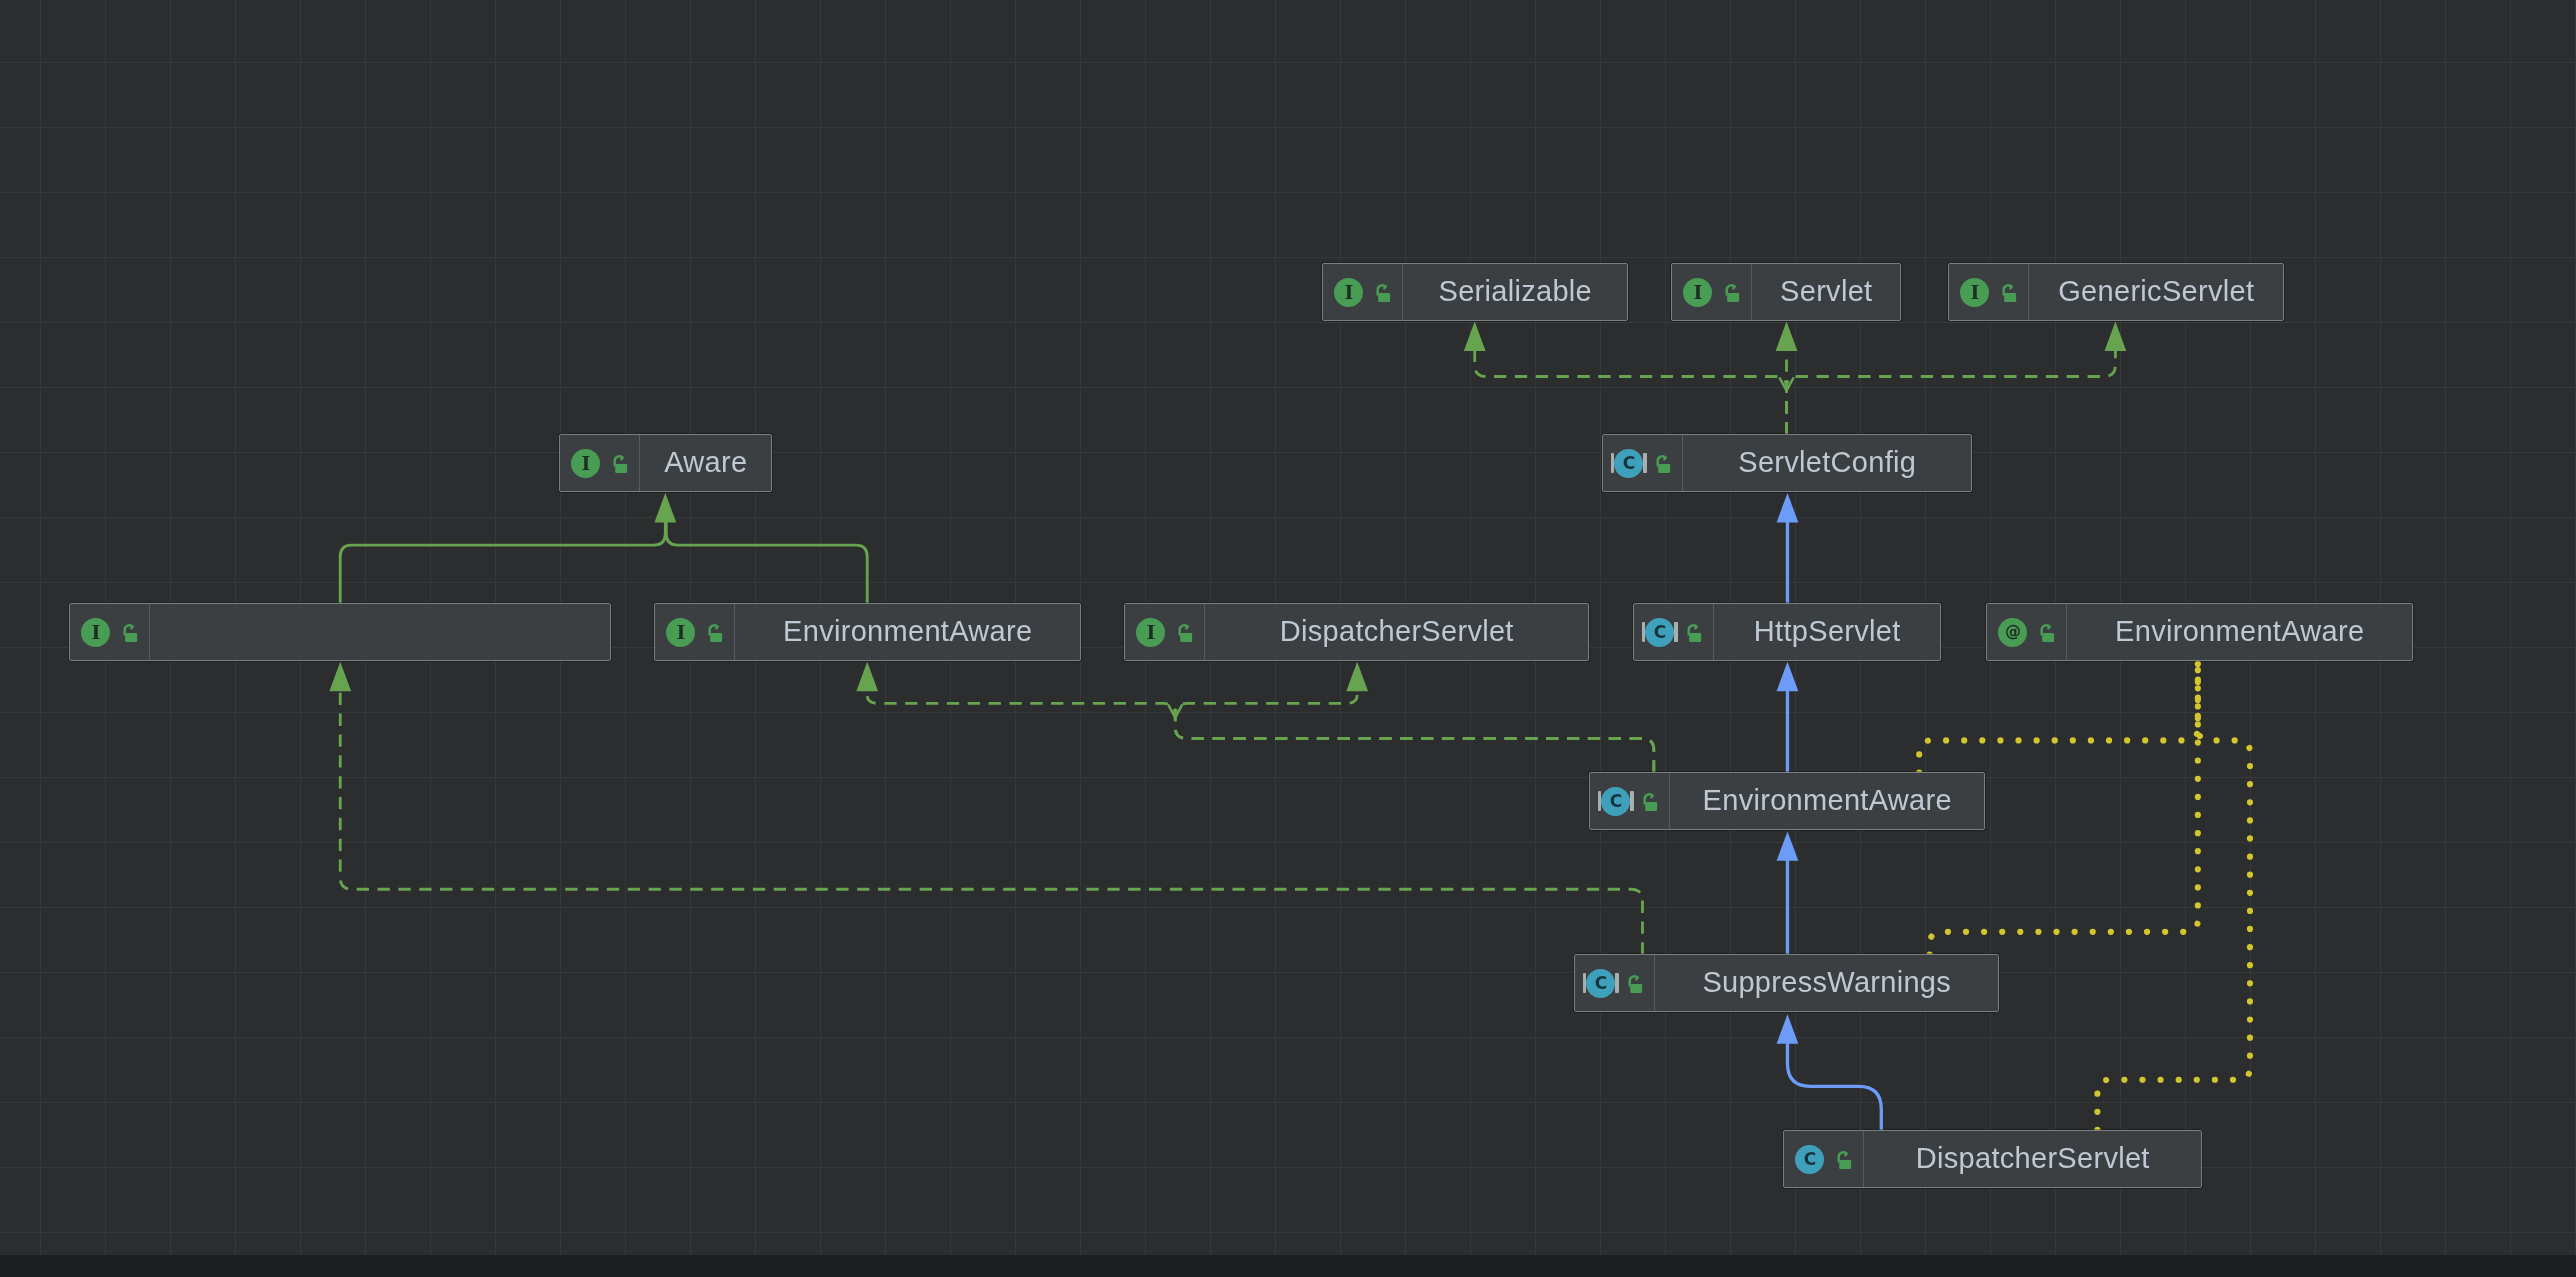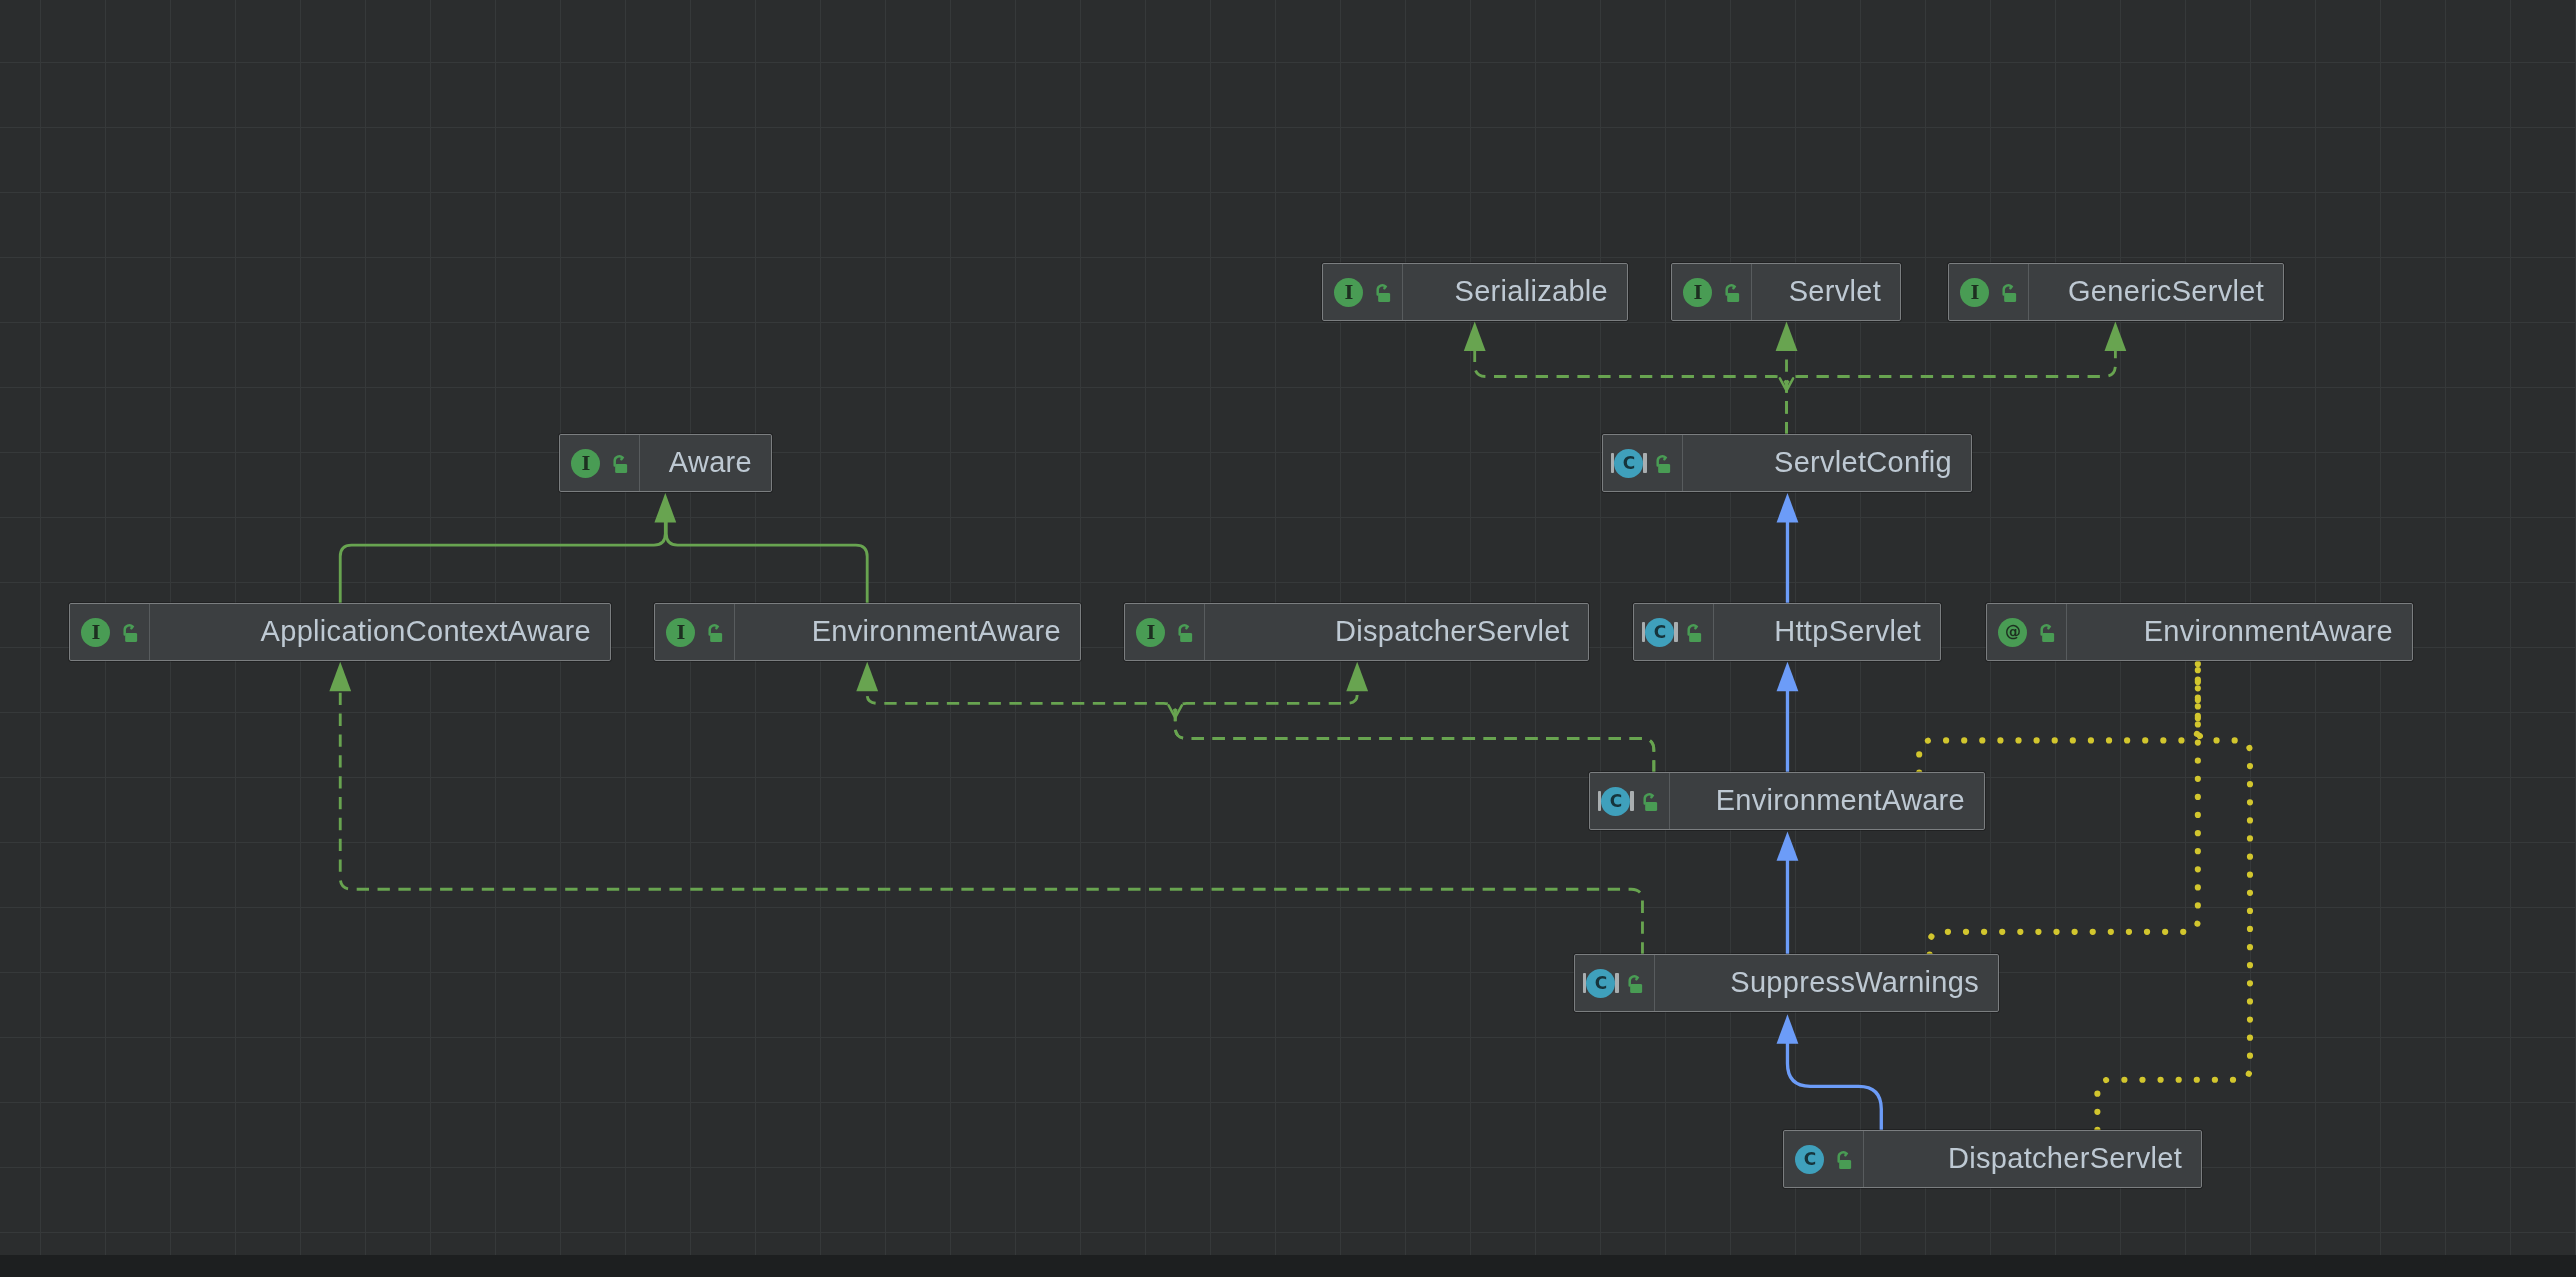--- a/index.html
+++ b/index.html
@@ -49,21 +49,21 @@
   .node-kind-icon.abstract-class,.node-kind-icon.class{background:var(--class-teal,#3FA0BC);}
   .glyph{font:bold 17px/1 "DejaVu Sans",sans-serif;color:#16343c;transform:translateY(-0.5px);}
   .node-kind-icon.interface .glyph{font:600 19px/1 "DejaVu Serif",serif;color:#1d2f20;}
   .node-kind-icon.annotation .glyph{font:bold 16px/1 "DejaVu Sans",sans-serif;color:#1d2f20;}
   .bar{display:none;position:absolute;top:4.7px;width:3.8px;height:20px;background:#a9aeb0;border-radius:0.9px;}
   .node-kind-icon.abstract-class .bar{display:block;}
   .bar.left{left:-3.8px;}
   .bar.right{right:-3.8px;}
   .lock{flex:0 0 auto;}
   .node-label{
-    flex:1 1 auto;text-align:right;white-space:nowrap;
+    flex:1 1 auto;text-align:center;white-space:nowrap;
     font:400 29px/1.1 "Liberation Sans",sans-serif;
     color:var(--node-label,#bec9d3);
     padding:0 19px;letter-spacing:0.3px;
   }
 </style>
 </head>
 <body>
 
 <div class="canvas">
   <svg class="edges" xmlns="http://www.w3.org/2000/svg" viewBox="0 0 2718 1348" width="2576" height="1278">
@@ -202,21 +202,20 @@
       <span class="node-kind-icon interface">
 
         <span class="glyph">I</span>
 
       </span>
       <svg class="lock" width="22" height="23" viewBox="0 0 23 24">
         <path d="M7 14 L7 9.2 A4.8 4.8 0 0 1 15.3 5.9 L14 7.6" fill="none" stroke="#499C54" stroke-width="2.6" stroke-linecap="round"></path>
         <rect x="7.5" y="12.5" width="12.5" height="9.5" rx="1.5" fill="#499C54"></rect>
       </svg>
     </span>
-    <span class="node-label">ApplicationContextAware</span>
   </div>
       <div class="node" style="left: 654px; top: 603px; width: 427px; height: 58px;">
     <span class="node-icons">
       <span class="node-kind-icon interface">
 
         <span class="glyph">I</span>
 
       </span>
       <svg class="lock" width="22" height="23" viewBox="0 0 23 24">
         <path d="M7 14 L7 9.2 A4.8 4.8 0 0 1 15.3 5.9 L14 7.6" fill="none" stroke="#499C54" stroke-width="2.6" stroke-linecap="round"></path>

